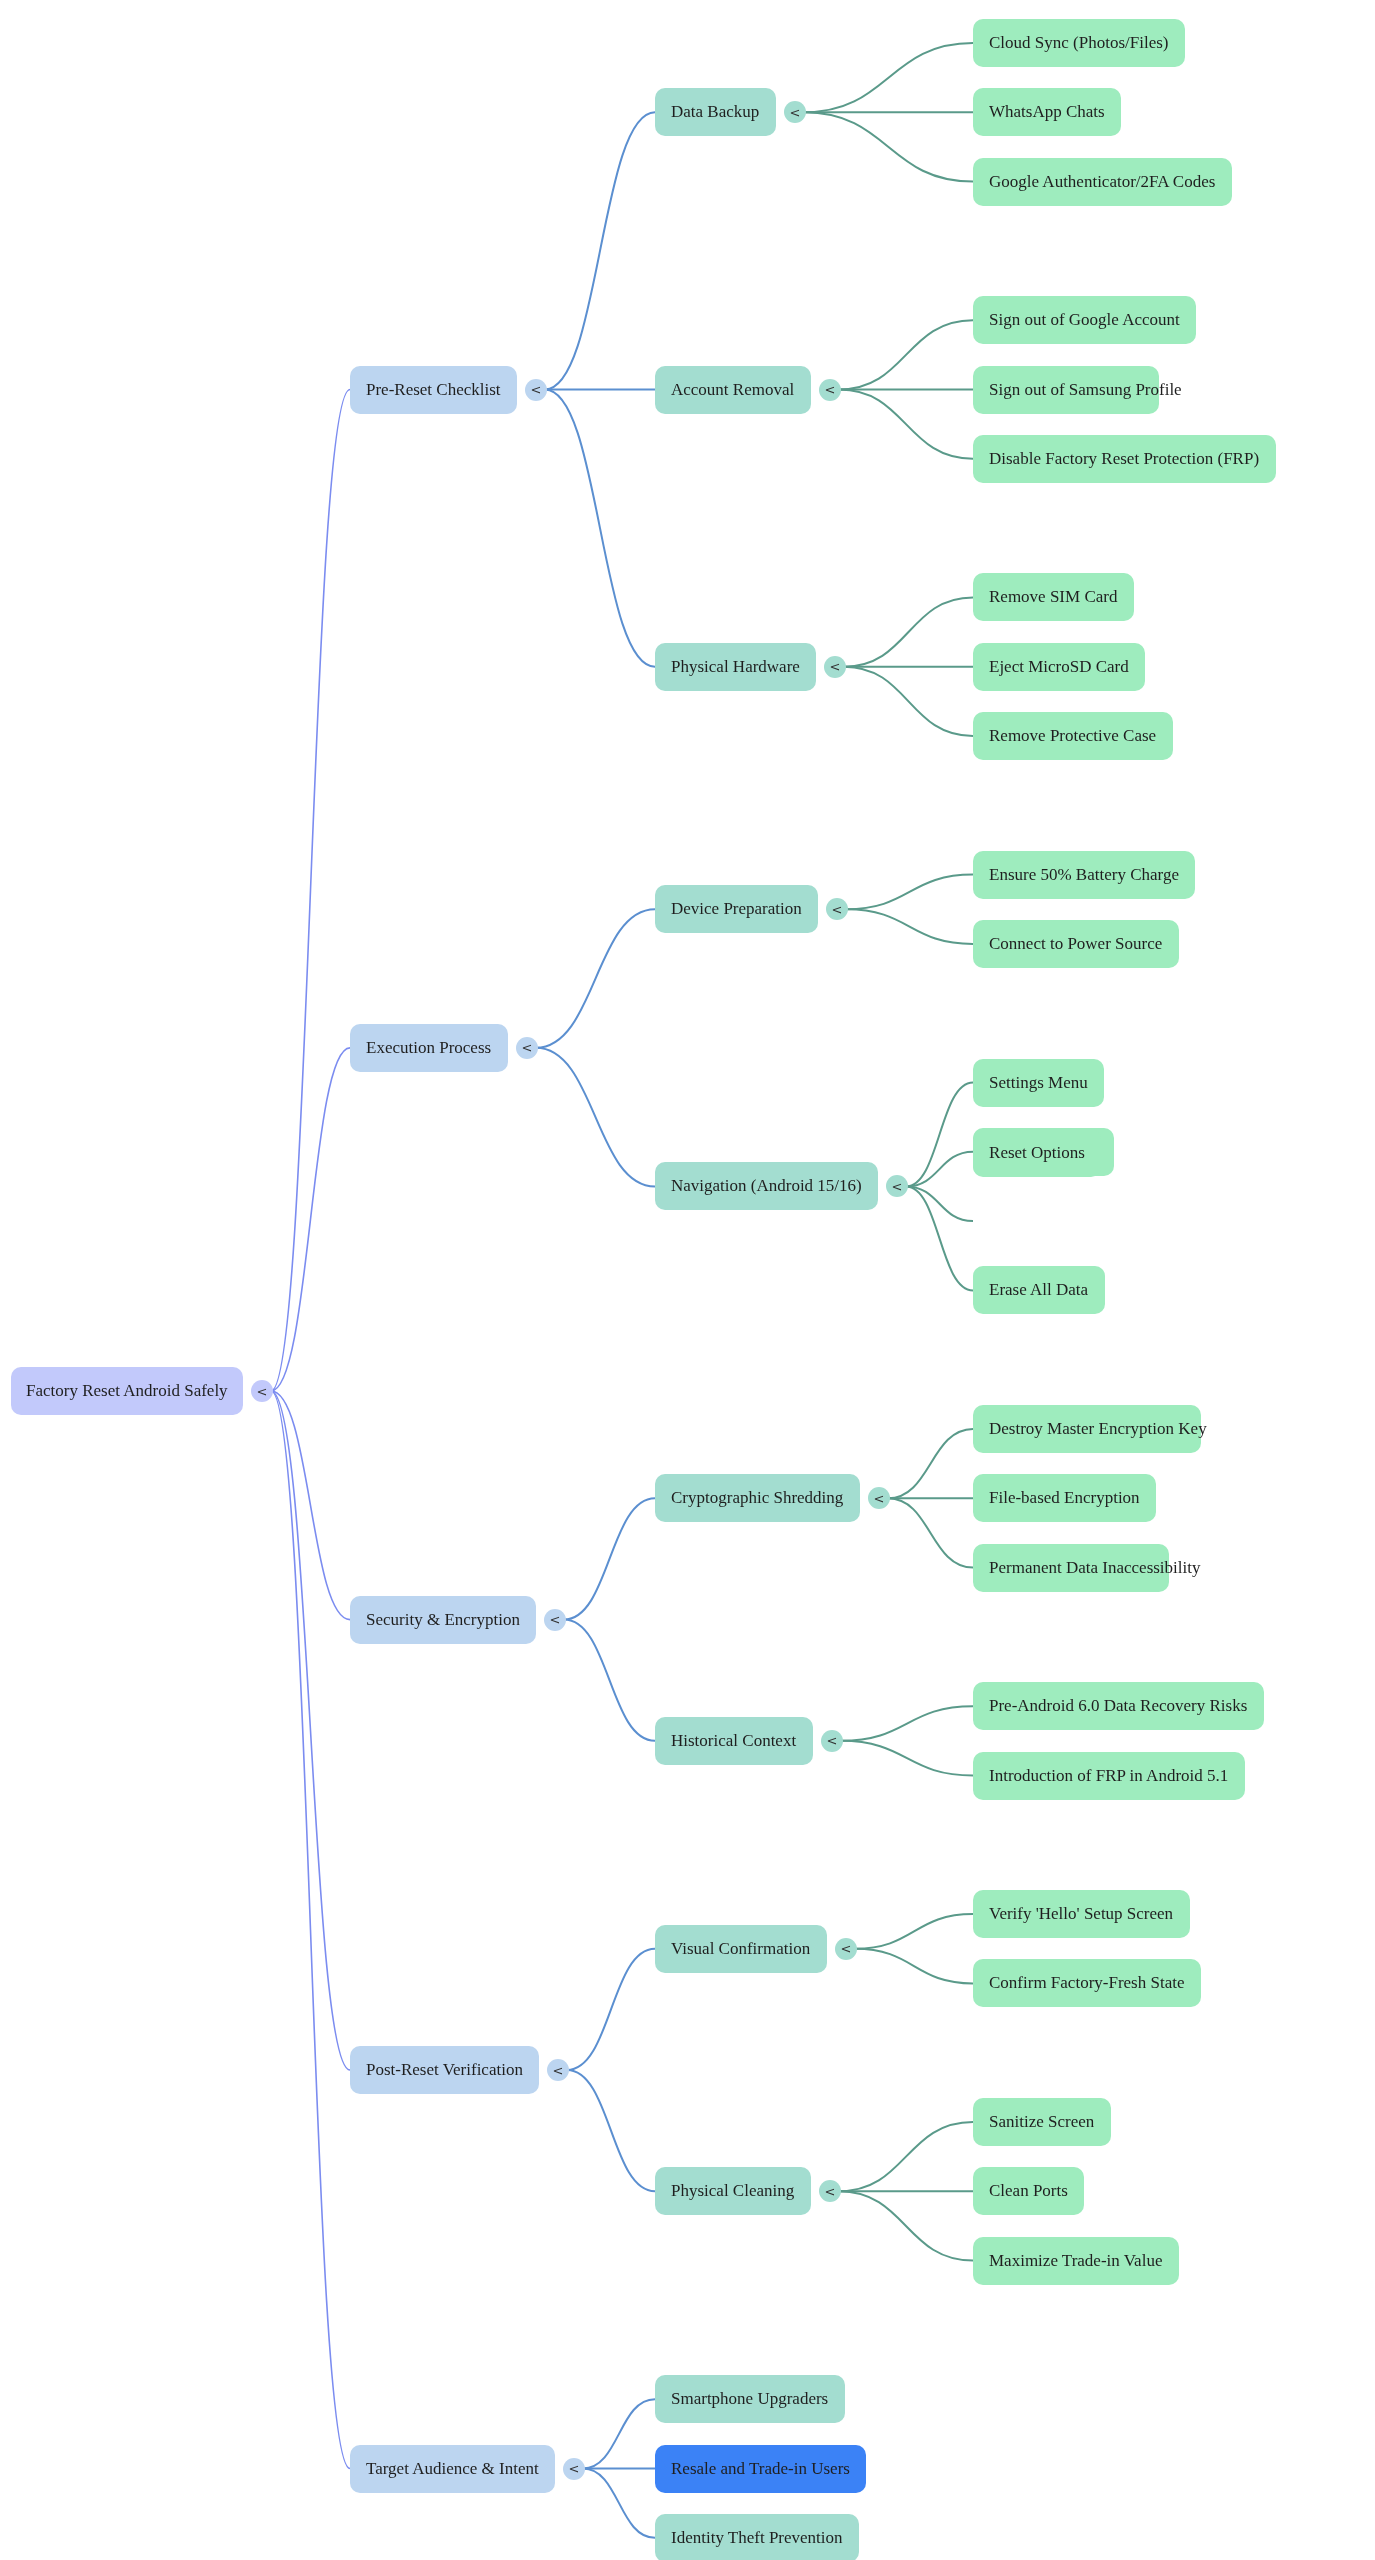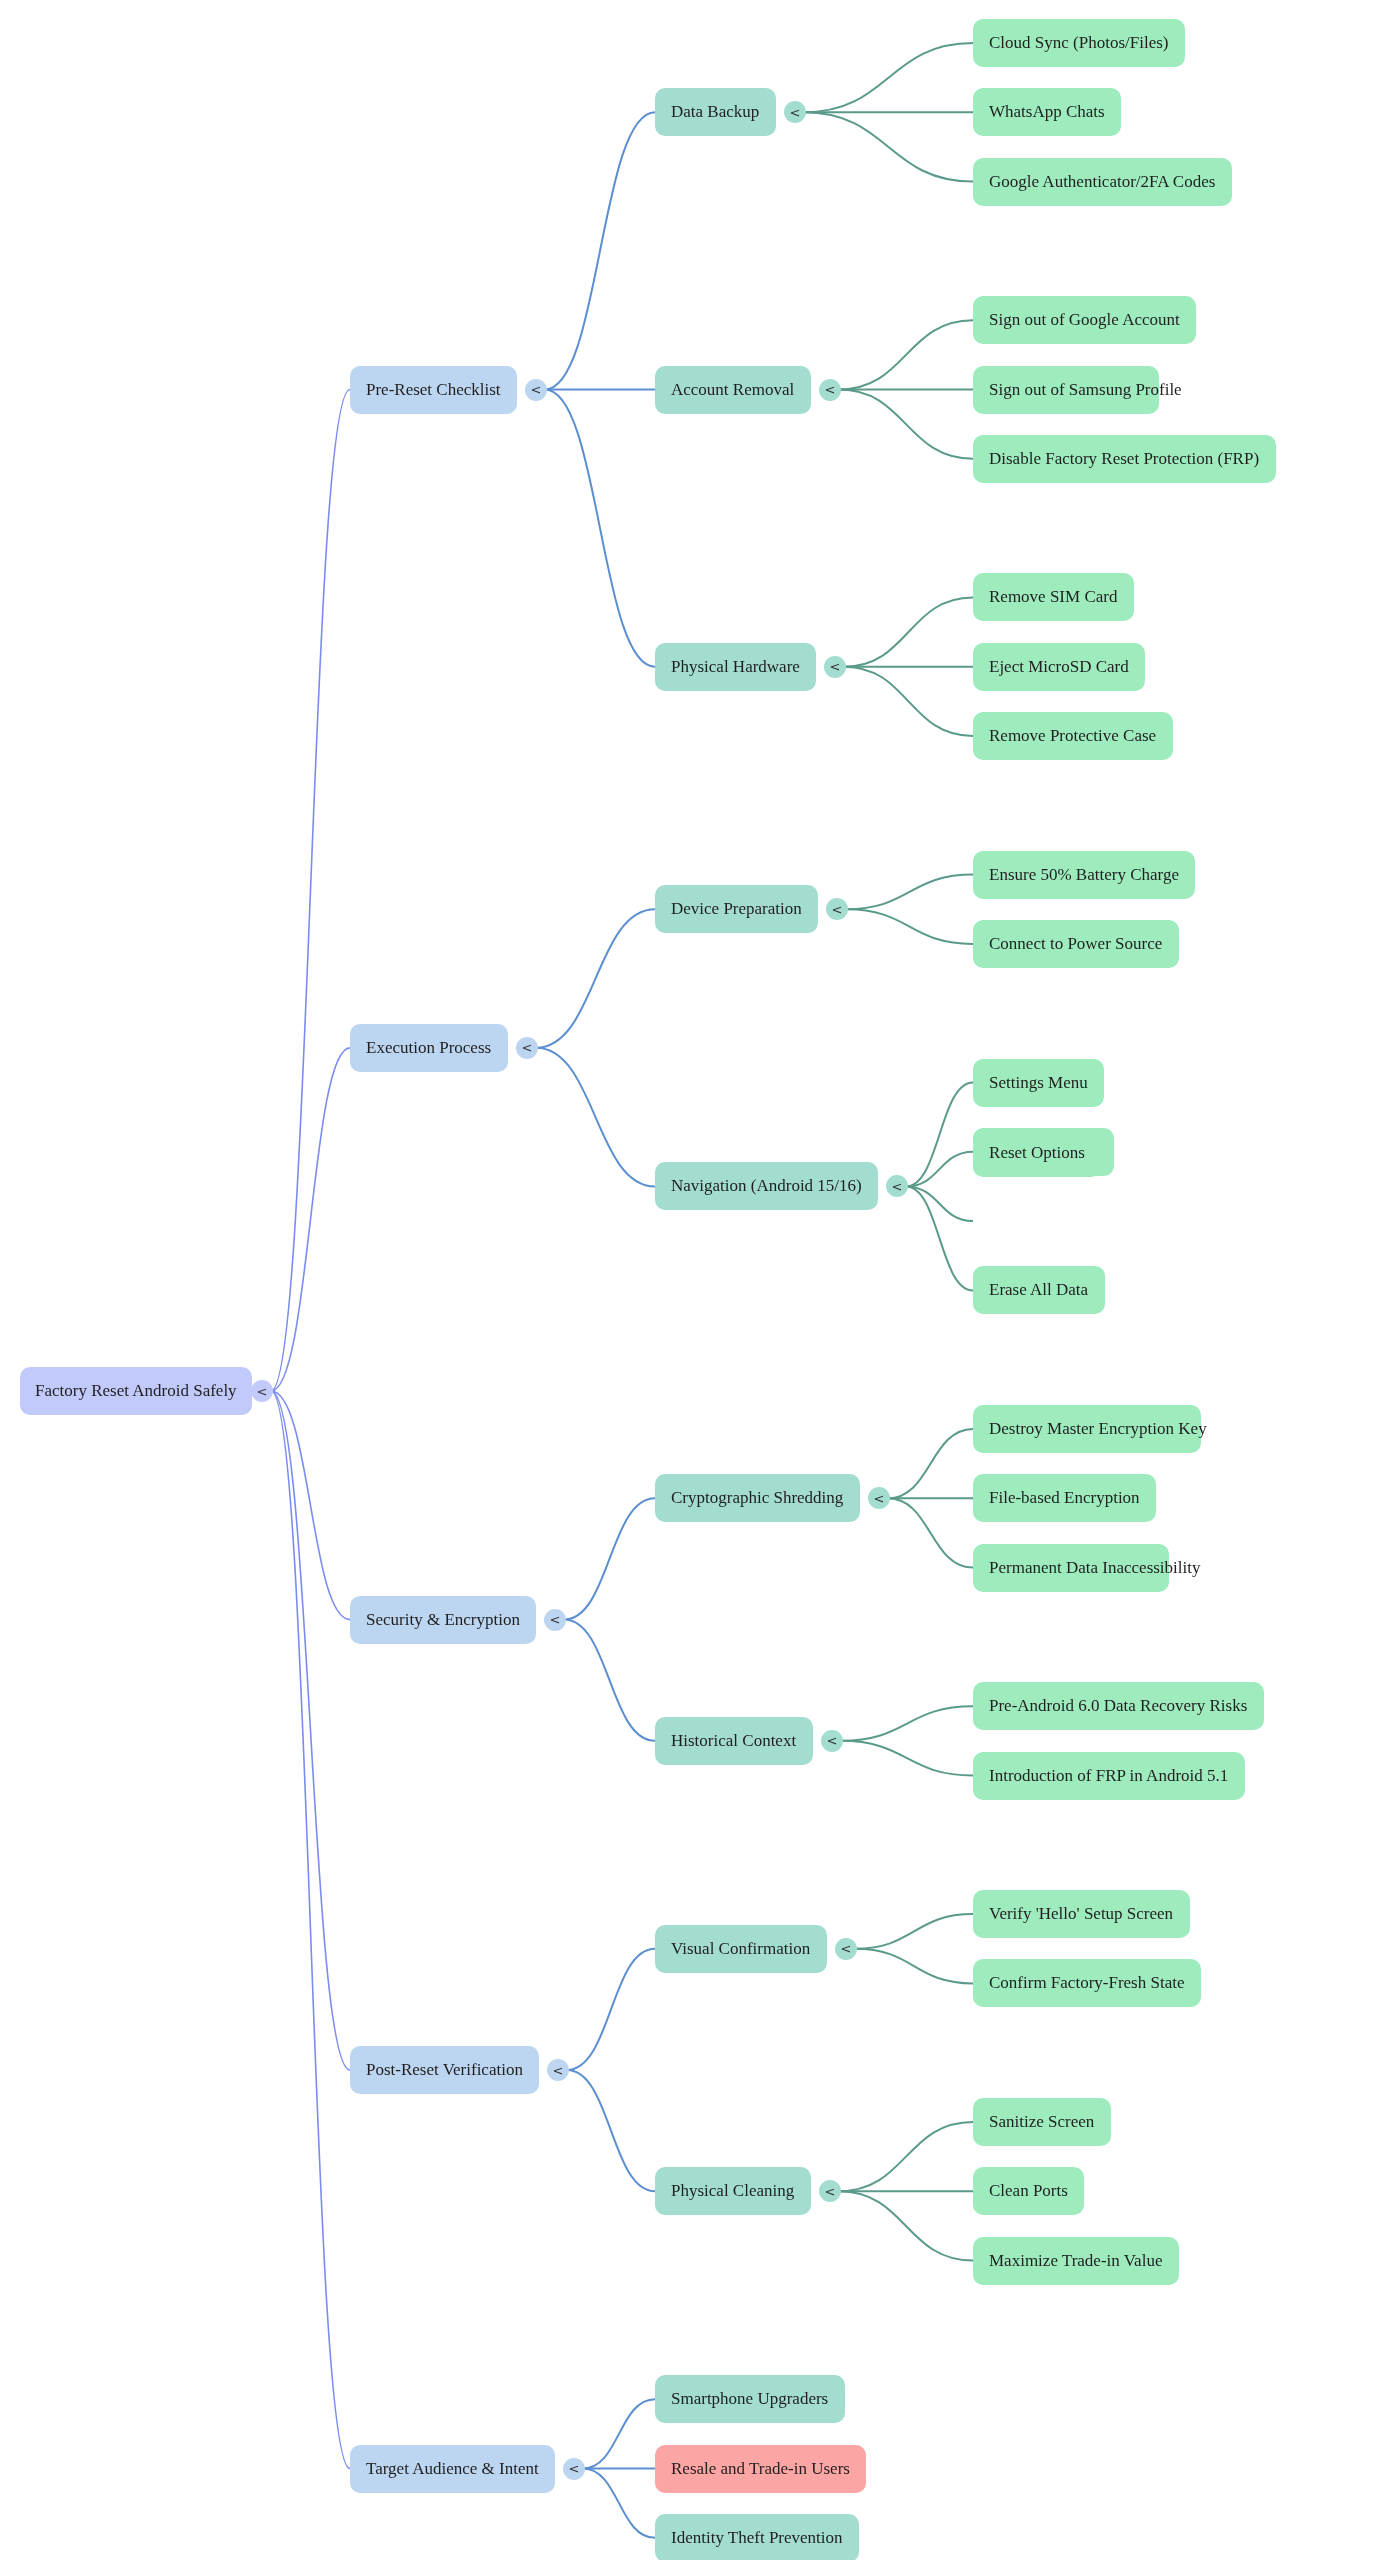--- a/index.html
+++ b/index.html
@@ -3,21 +3,21 @@
   <meta charset="utf-8">
   <style>
     html, body { margin: 0; padding: 0; background: #ffffff; }
     body { width: 1375px; height: 2560px; position: relative; overflow: hidden;
            font-family: "Liberation Serif", "DejaVu Serif", serif; }
     #mindmap { position: absolute; left: 0; top: 0; width: 1375px; height: 2560px; }
     svg#links { position: absolute; left: 0; top: 0; width: 1375px; height: 2560px; pointer-events: none; }
     .node { position: absolute; box-sizing: border-box; height: 48px; border-radius: 10px;
             padding: 0 16px; display: flex; align-items: center; white-space: nowrap;
             font-size: 17px; color: #1f1f1f; cursor: pointer; }
-    .node.root { background: #c2c9fb; height: 48px; padding: 0 15px; margin-left: 9px; }
+    .node.root { background: #c2c9fb; height: 48px; padding: 0 15px; }
     .node.l1 { background: #bcd5f0; }
     .node.l2 { background: #a3ddd0; }
     .node.l3 { background: #9eecbe; }
     .toggle { position: absolute; width: 22px; height: 22px; border-radius: 50%;
               display: flex; align-items: center; justify-content: center;
               font-family: "DejaVu Sans", sans-serif; font-size: 13px; color: #333;
               cursor: pointer; box-sizing: border-box; line-height: 1; }
     .toggle.t-root { background: #c2c9fb; }
     .toggle.t-l1 { background: #bcd5f0; }
     .toggle.t-l2 { background: #a3ddd0; }
@@ -202,20 +202,20 @@
       <div class="node l3" style="left: 973px; top: 2236.6px; width: 206px;">
         <span>Maximize Trade-in Value</span>
       </div>
       <div class="node l1" style="left: 350px; top: 2444.5px; width: 205px;">
         <span>Target Audience &amp; Intent</span>
       </div>
       <div class="toggle t-l1" style="left: 563px; top: 2457.5px;">&lt;</div>
       <div class="node l2" style="left: 655px; top: 2375.2px; width: 190px; background: rgb(163, 221, 208);">
         <span>Smartphone Upgraders</span>
       </div>
-      <div class="node l2" style="left: 655px; top: 2444.5px; width: 211px; background: #fca5a5;">
+      <div class="node l2" style="left: 655px; top: 2444.5px; width: 211px; background: #3b82f6;">
         <span>Resale and Trade-in Users</span>
       </div>
       <div class="node l2" style="left: 655px; top: 2513.8px; width: 204px; background: rgb(163, 221, 208);">
         <span>Identity Theft Prevention</span>
       </div>
     </div>
 </div>
 
 </body></html>

